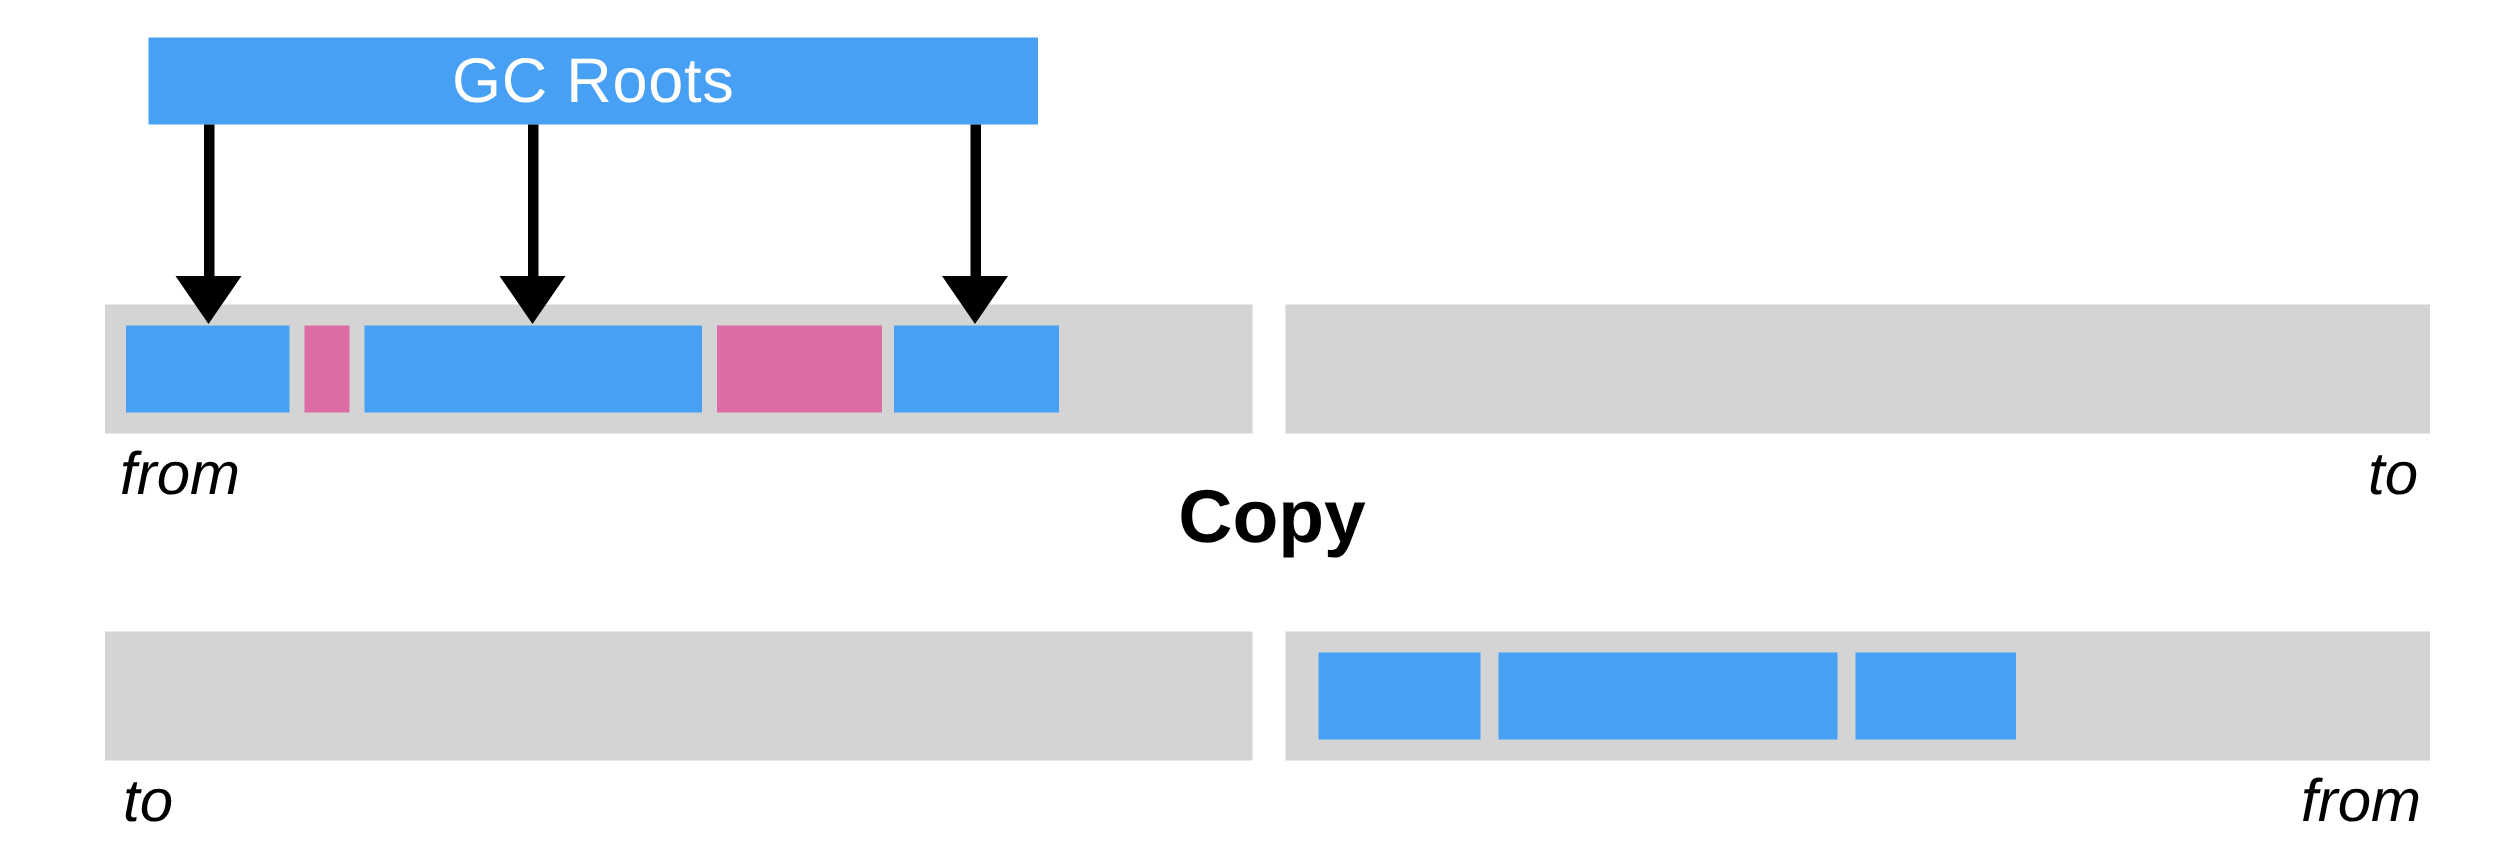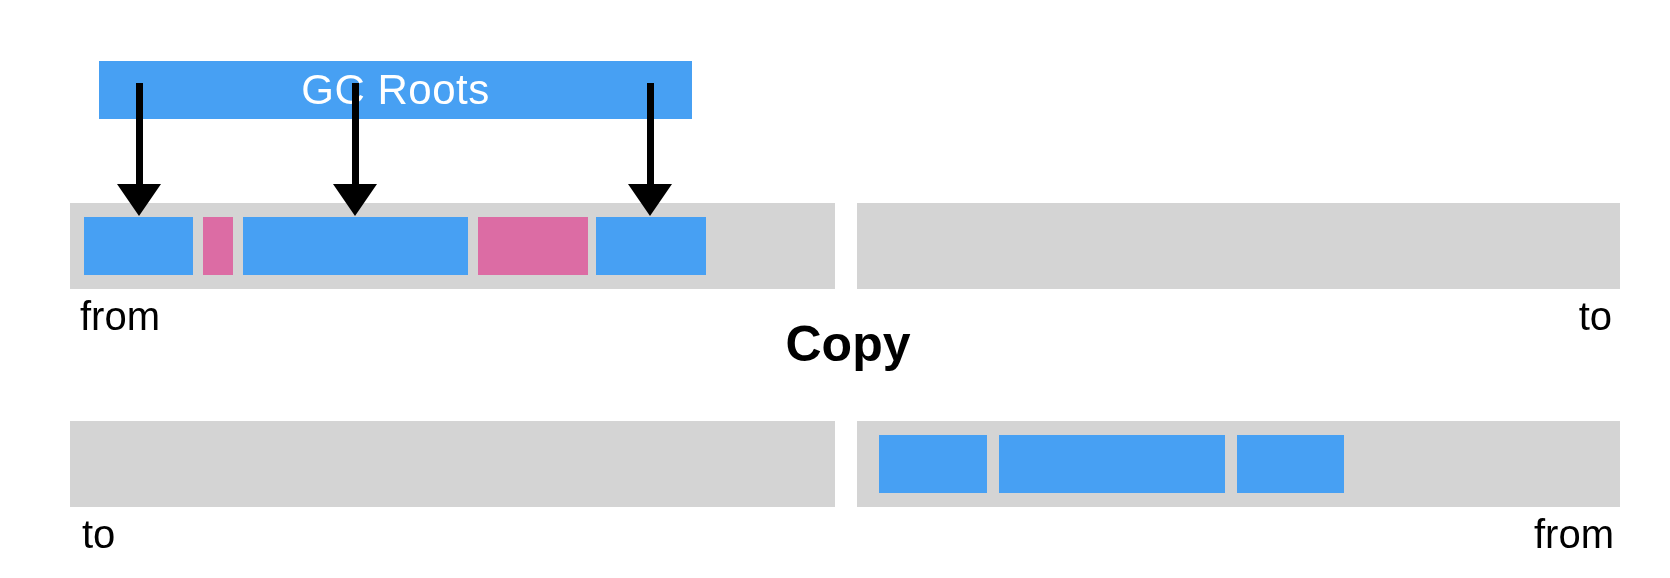--- a/index.html
+++ b/index.html
@@ -13,21 +13,20 @@
   }
   .roots-box {
     position: absolute;
     left: 99px; top: 25px;
     width: 593px; height: 58px;
     display: flex; align-items: center; justify-content: center;
     color: #ffffff;
     font-size: 42px;
     font-weight: 400;
     letter-spacing: 0.5px;
-    margin-top: 36px;
   }
   .membar {
     position: absolute;
     height: 86px;
   }
   .membar .block {
     position: absolute;
     top: 14px;
     height: 58px;
   }
@@ -51,20 +50,21 @@
     position: absolute;
     left: 0; top: 101px;
     width: 0; height: 0;
     border-left: 22px solid transparent;
     border-right: 22px solid transparent;
     border-top: 32px solid #000000;
   }
   .space-label {
     position: absolute;
     font-size: 40px;
+    font-style: italic;
     color: #000000;
     white-space: nowrap;
   }
   .lbl-top-from    { left: 80px;  top: 294px; }
   .lbl-top-to      { right: 58px; top: 294px; text-align: right; }
   .lbl-bottom-to   { left: 82px;  top: 512px; }
   .lbl-bottom-from { right: 56px; top: 512px; text-align: right; }
   .copy-label {
     position: absolute;
     left: 728px; top: 315px;

